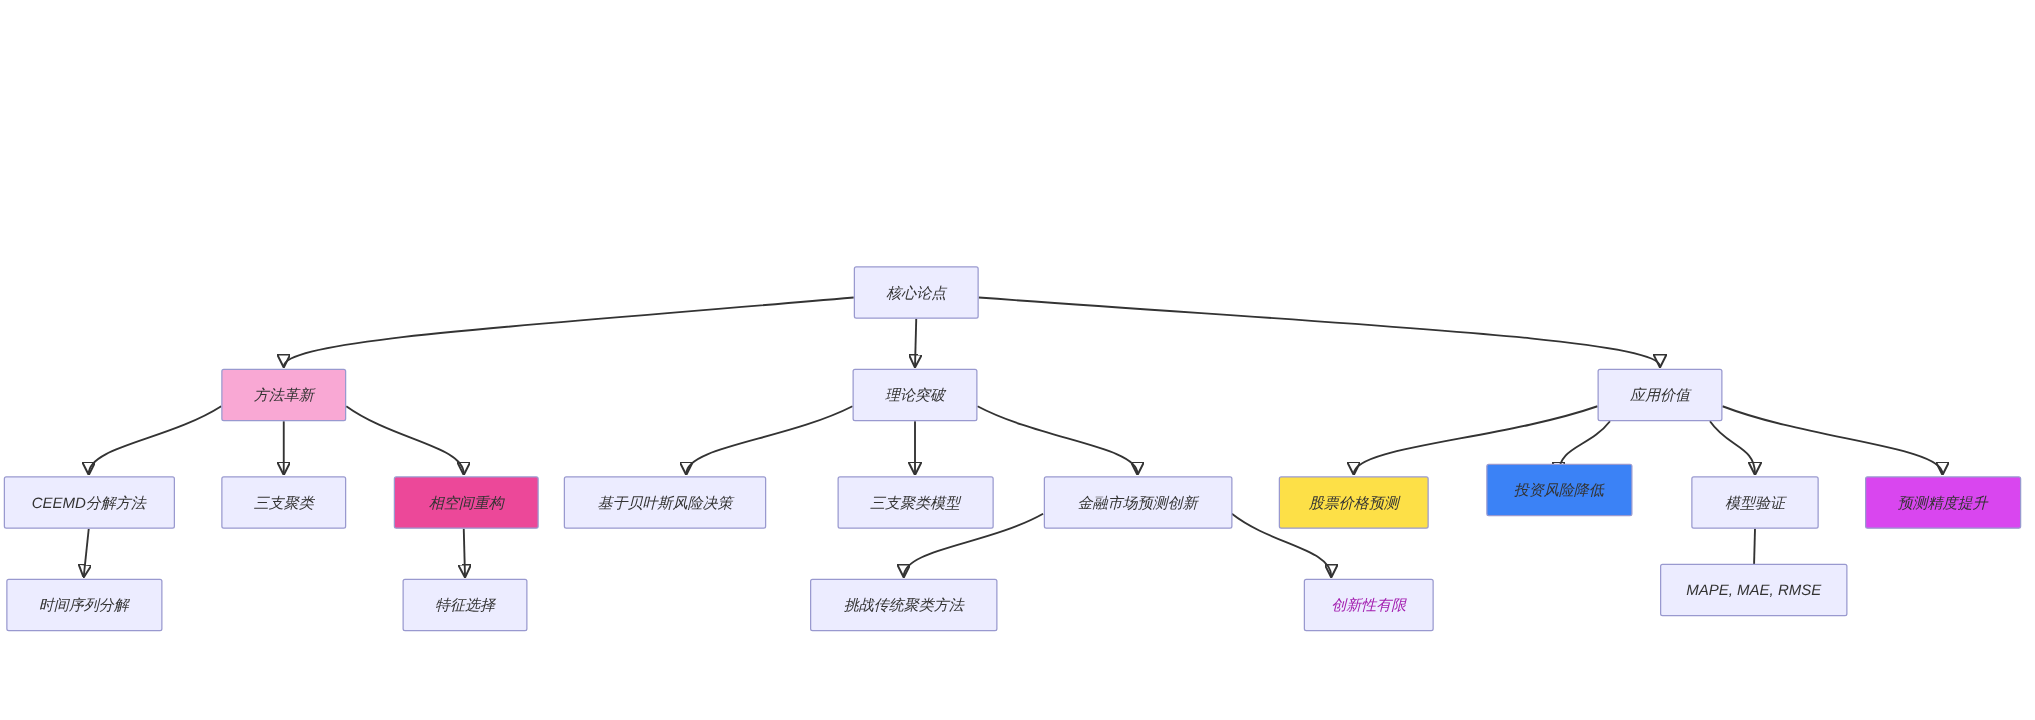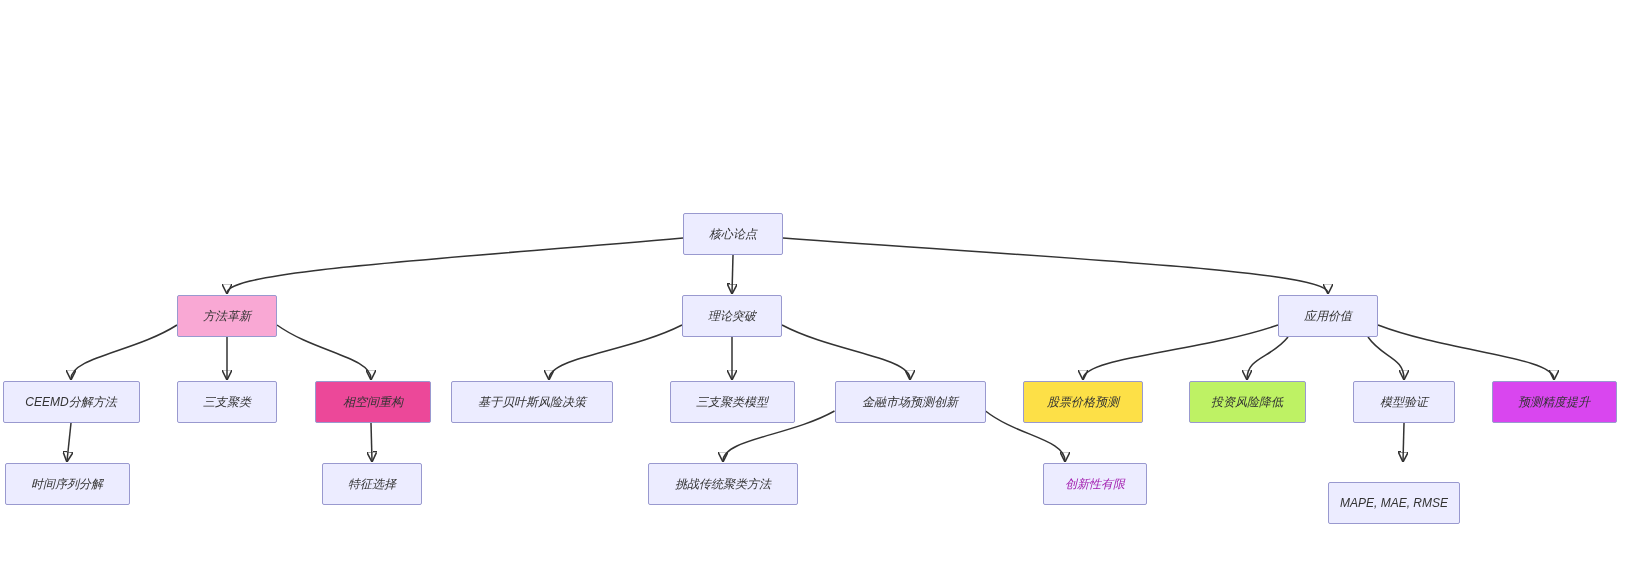--- a/index.html
+++ b/index.html
@@ -79,22 +79,22 @@
       <div class="node" style="left: 177px; top: 295px; width: 100px; background: #f9a8d4; border-color: rgb(153, 153, 207); color: rgb(51, 51, 51);">方法革新</div>
       <div class="node" style="left: 682px; top: 295px; width: 100px; background: rgb(236, 236, 255); border-color: rgb(153, 153, 207); color: rgb(51, 51, 51);">理论突破</div>
       <div class="node" style="left: 1278px; top: 295px; width: 100px; background: rgb(236, 236, 255); border-color: rgb(153, 153, 207); color: rgb(51, 51, 51);">应用价值</div>
       <div class="node" style="left: 2.5px; top: 381px; width: 137px; background: rgb(236, 236, 255); border-color: rgb(153, 153, 207); color: rgb(51, 51, 51);">CEEMD分解方法</div>
       <div class="node" style="left: 177px; top: 381px; width: 100px; background: rgb(236, 236, 255); border-color: rgb(153, 153, 207); color: rgb(51, 51, 51);">三支聚类</div>
       <div class="node" style="left: 315px; top: 381px; width: 116px; background: #ec4899; border-color: rgb(153, 153, 207); color: rgb(51, 51, 51);">相空间重构</div>
       <div class="node" style="left: 451px; top: 381px; width: 162px; background: rgb(236, 236, 255); border-color: rgb(153, 153, 207); color: rgb(51, 51, 51);">基于贝叶斯风险决策</div>
       <div class="node" style="left: 669.5px; top: 381px; width: 125px; background: rgb(236, 236, 255); border-color: rgb(153, 153, 207); color: rgb(51, 51, 51);">三支聚类模型</div>
       <div class="node" style="left: 834.5px; top: 381px; width: 151px; background: rgb(236, 236, 255); border-color: rgb(153, 153, 207); color: rgb(51, 51, 51);">金融市场预测创新</div>
       <div class="node" style="left: 1023px; top: 381px; width: 120px; background: #fde047; border-color: rgb(153, 153, 207); color: rgb(51, 51, 51);">股票价格预测</div>
-      <div class="node" style="left: 1188.5px; top: 381px; width: 117px; background: #bef264; border-color: rgb(153, 153, 207); color: rgb(51, 51, 51);">投资风险降低</div>
+      <div class="node" style="left: 1188.5px; top: 371px; width: 117px; background: #3b82f6; border-color: rgb(153, 153, 207); color: rgb(51, 51, 51);">投资风险降低</div>
       <div class="node" style="left: 1353px; top: 381px; width: 102px; background: rgb(236, 236, 255); border-color: rgb(153, 153, 207); color: rgb(51, 51, 51);">模型验证</div>
       <div class="node" style="left: 1491.5px; top: 381px; width: 125px; background: #d946ef; border-color: rgb(153, 153, 207); color: rgb(51, 51, 51);">预测精度提升</div>
       <div class="node" style="left: 4.5px; top: 463px; width: 125px; background: rgb(236, 236, 255); border-color: rgb(153, 153, 207); color: rgb(51, 51, 51);">时间序列分解</div>
       <div class="node" style="left: 322px; top: 463px; width: 100px; background: rgb(236, 236, 255); border-color: rgb(153, 153, 207); color: rgb(51, 51, 51);">特征选择</div>
       <div class="node" style="left: 648px; top: 463px; width: 150px; background: rgb(236, 236, 255); border-color: rgb(153, 153, 207); color: rgb(51, 51, 51);">挑战传统聚类方法</div>
       <div class="node" style="left: 1015px; top: 463px; width: 104px; background: rgb(236, 236, 255); border-color: rgb(153, 153, 207); color: #a21caf; margin-left: 28px;">创新性有限</div>
-      <div class="node" style="left: 1328px; top: 482px; width: 132px; background: rgb(236, 236, 255); border-color: rgb(153, 153, 207); color: rgb(51, 51, 51);">MAPE, MAE, RMSE</div>
+      <div class="node" style="left: 1328px; top: 451px; width: 150px; background: rgb(236, 236, 255); border-color: rgb(153, 153, 207); color: rgb(51, 51, 51);">MAPE, MAE, RMSE</div>
     </div>
 </div>
 
 </body></html>

